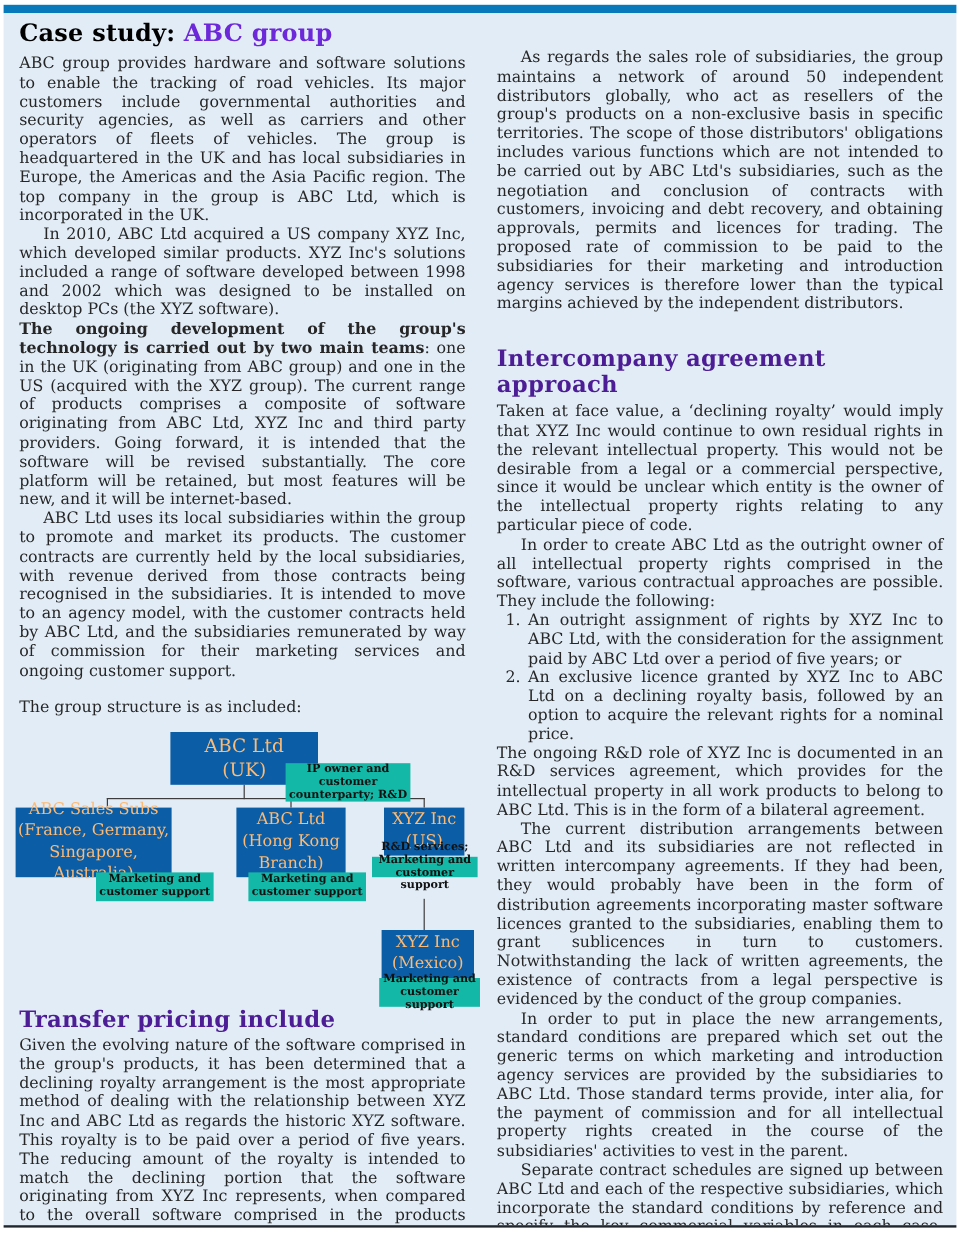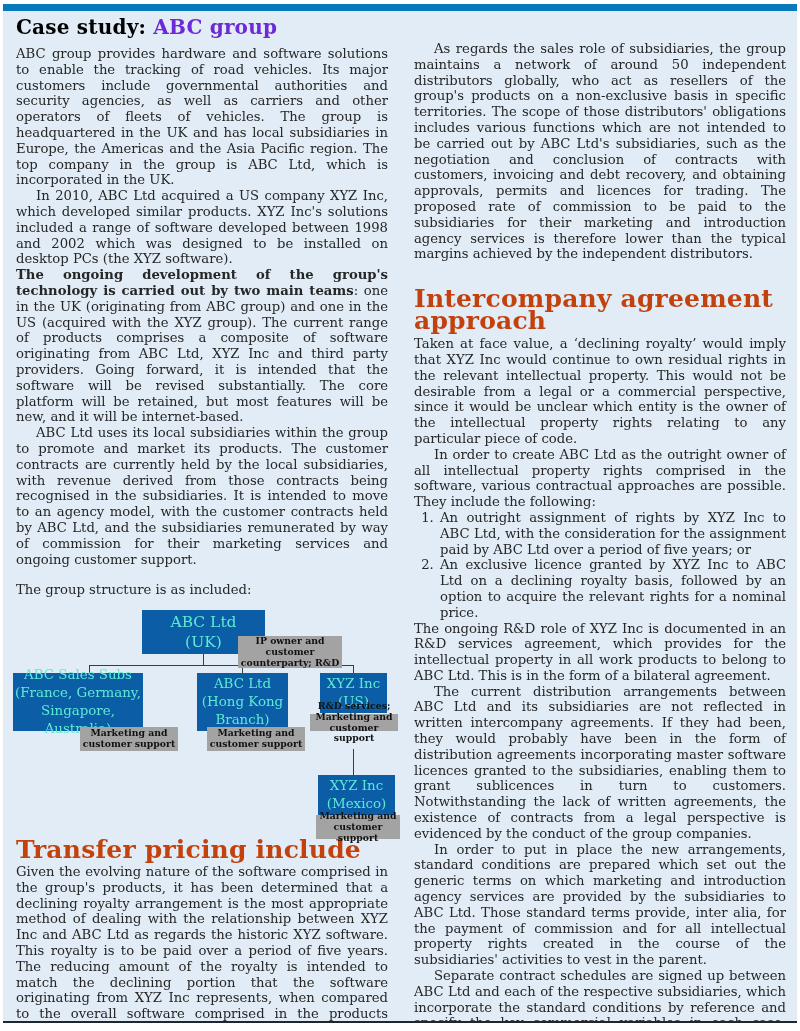--- a/index.html
+++ b/index.html
@@ -21,44 +21,44 @@
   h1 .t-blue{color:#000000;}
   h1 .t-dark{color:#6d28d9;}
 
   .col{position:absolute;width:372px;color:#262626;
        font-size:13.2px;line-height:15.8px;text-align:justify;}
   .col-left{left:13px;top:35px;}
   .col-right{left:411px;top:30px;}
   .col p{margin:0;}
   .col p.indent{text-indent:20px;}
   h2{
-    margin:0;color:#c2410c;font-size:25px;line-height:22px;
+    margin:0;color:#4c1d95;font-size:19px;line-height:22px;
     font-weight:bold;text-align:left;letter-spacing:0.2px;
   }
   h2.transfer{margin:3px 0 3px 0;}
   h2.intercompany{margin:26px 0 4px 0;}
   .structure-intro{margin-top:15px !important;}
 
   ol.num-list{margin:0;padding-left:24px;}
   ol.num-list li{margin:0;padding-left:2px;}
 
   
   .dg{position:relative;height:233px;margin-top:5px;text-align:left;}
   .dbox{
-    position:absolute;background:#0b5ea6;color:#5eead4;
+    position:absolute;background:#0b5ea6;color:#fdba74;
     display:flex;align-items:center;justify-content:center;
     text-align:center;white-space:pre-line;
   }
   .dbox.root{left:126px;top:7px;width:123px;height:44px;font-size:15.5px;line-height:20px;}
   .dbox.ca{left:-3px;top:70px;width:130px;height:58px;font-size:13.4px;line-height:18px;}
   .dbox.cb{left:181px;top:70px;width:91px;height:58px;font-size:13.4px;line-height:18px;}
   .dbox.cc{left:304px;top:70px;width:67px;height:40px;font-size:13.4px;line-height:18px;}
   .dbox.cd{left:302px;top:172px;width:77px;height:40px;font-size:13.4px;line-height:18px;}
   .dnote{
-    position:absolute;background:#a3a3a3;color:#111111;
+    position:absolute;background:#14b8a6;color:#111111;
     font-weight:bold;font-size:9.3px;line-height:10.8px;
     display:flex;align-items:center;justify-content:center;
     text-align:center;white-space:pre-line;z-index:2;
   }
   .dnote.nroot{left:222px;top:33px;width:104px;height:32px;}
   .dnote.na{left:64px;top:124px;width:98px;height:24px;}
   .dnote.nb{left:191px;top:124px;width:98px;height:24px;}
   .dnote.nc{left:294px;top:111px;width:88px;height:17px;}
   .dnote.nd{left:300px;top:212px;width:84px;height:24px;}
   .dline{position:absolute;background:#3c3c3c;}

